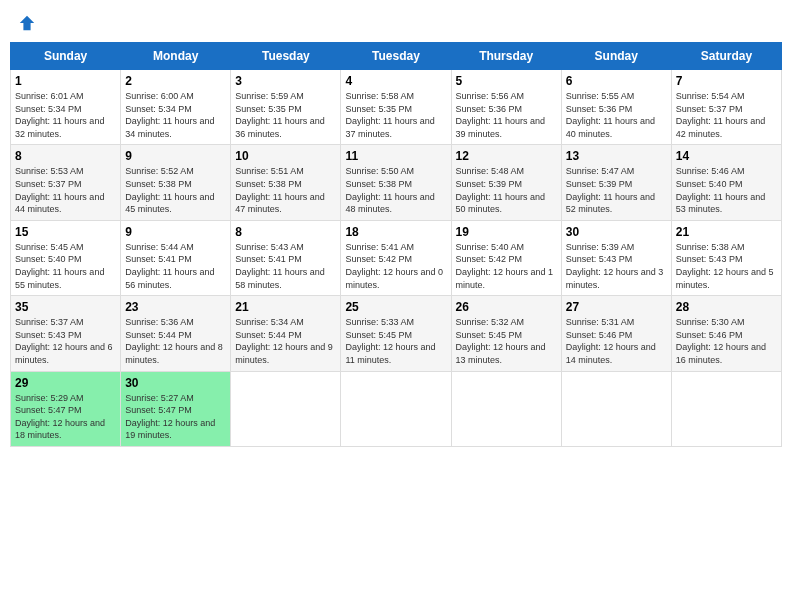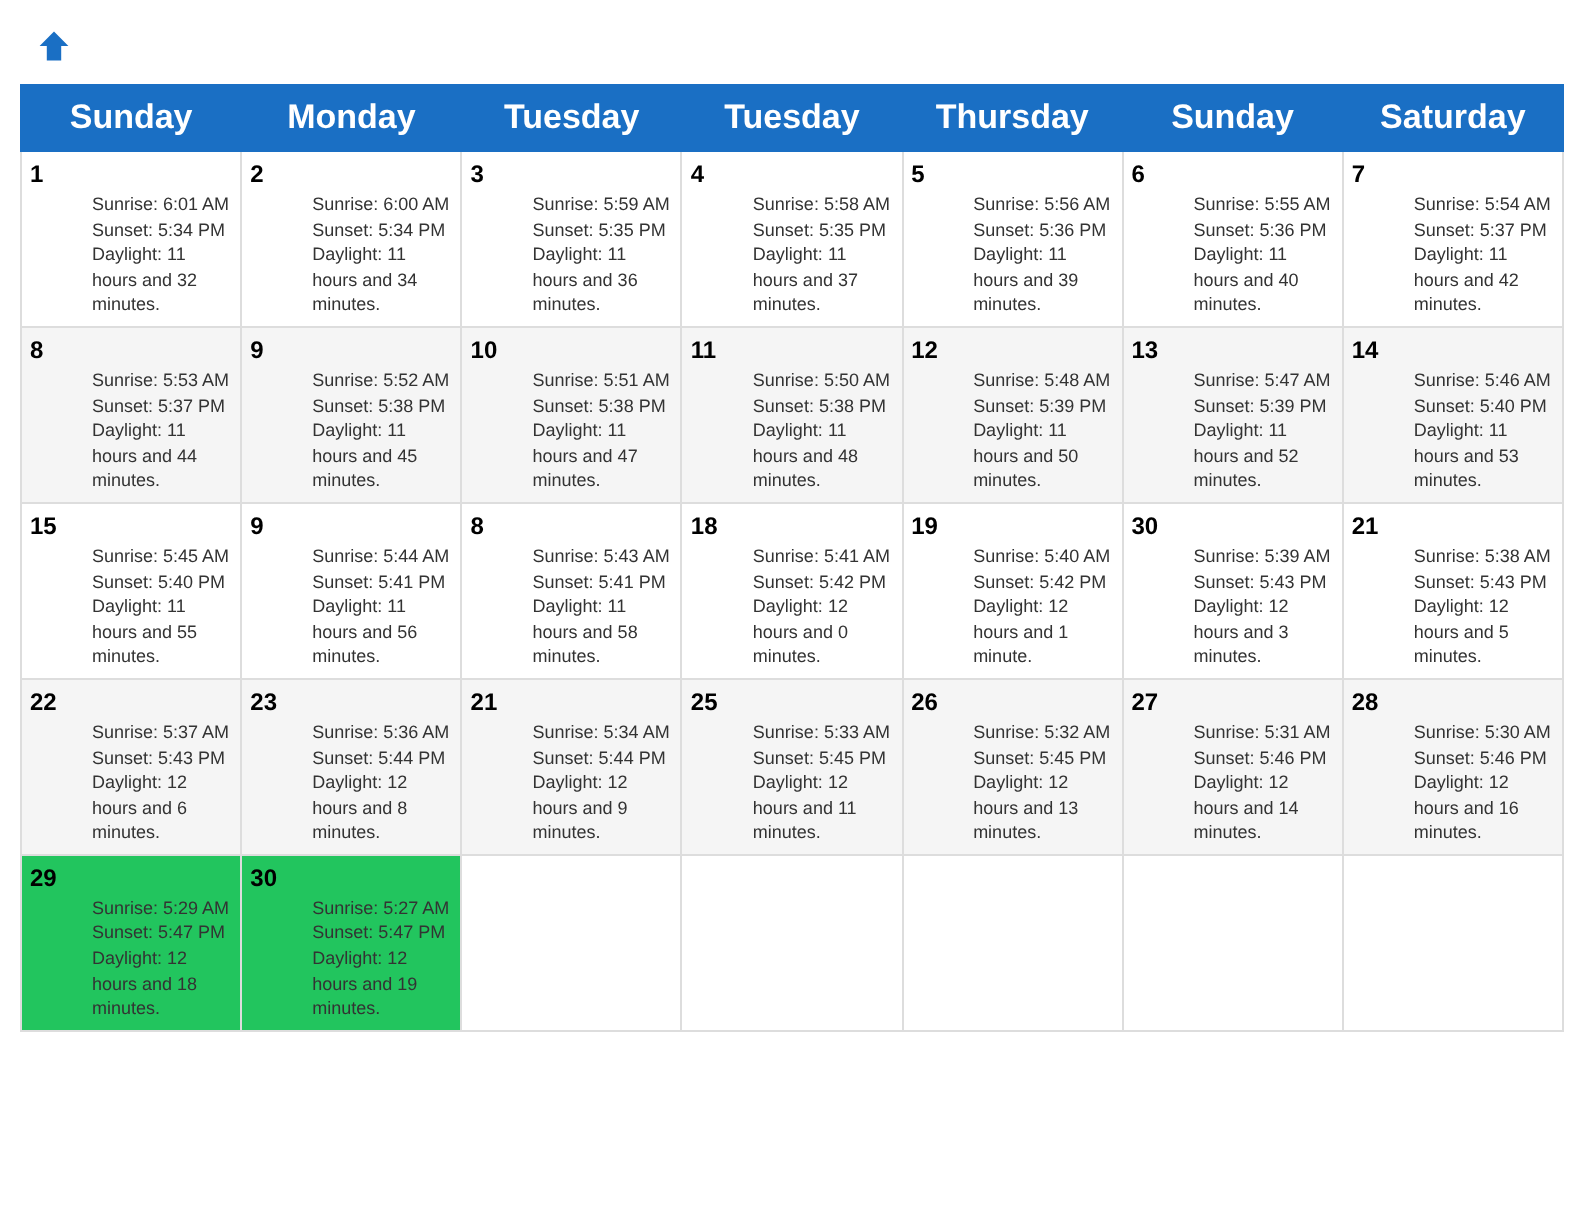--- a/index.html
+++ b/index.html
@@ -53,21 +53,21 @@
     }
     .calendar {
       width: 100%;
       border-collapse: collapse;
       font-size: 10px;
     }
     .calendar th {
       background: #1a6fc4;
       color: #fff;
       padding: 6px 4px;
-      font-size: 17px;
+      font-size: 12px;
       font-weight: bold;
       border: 1px solid #1a6fc4;
     }
     .calendar td {
       vertical-align: top;
       padding: 4px 4px;
       border: 1px solid #ddd;
       width: 14.28%;
       background: #fff;
     }
@@ -77,27 +77,26 @@
     .day-num {
       font-weight: bold;
       font-size: 12px;
       display: block;
       margin-bottom: 2px;
     }
     .day-info {
       font-size: 9px;
       color: #333;
       line-height: 1.4;
-      margin-left: 31px;
     }
     .empty-cell {
       background: #fff !important;
     }
     .calendar tr:last-child td {
-      background: #22c55e;
+      background: #86efac;
     }
   </style>
 </head>
 <body>
 
 <div class="header-area">
   <div class="logo">
     <div style="display:flex; align-items:center;">
       <span class="logo-general"></span>
       <svg class="logo-icon" viewBox="0 0 20 20">
@@ -294,21 +293,21 @@
         <span class="day-num">21</span>
         <div class="day-info">
           Sunrise: 5:38 AM<br>
           Sunset: 5:43 PM<br>
           Daylight: 12 hours and 5 minutes.
         </div>
       </td>
       </tr>
       <tr>
         <td>
-        <span class="day-num">22</span>
+        <span class="day-num">35</span>
         <div class="day-info">
           Sunrise: 5:37 AM<br>
           Sunset: 5:43 PM<br>
           Daylight: 12 hours and 6 minutes.
         </div>
       </td>
         <td>
         <span class="day-num">23</span>
         <div class="day-info">
           Sunrise: 5:36 AM<br>

